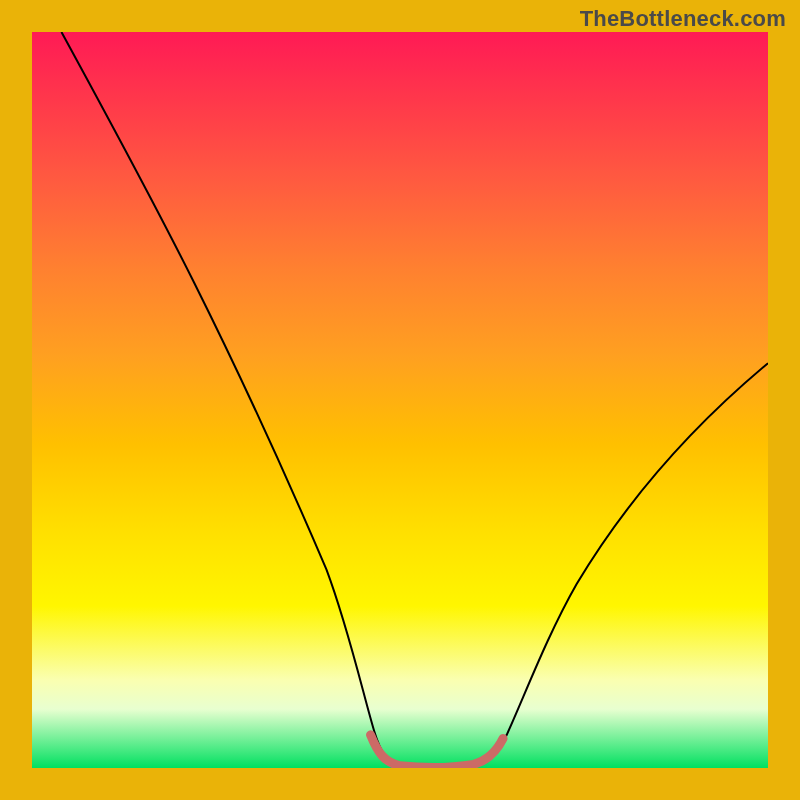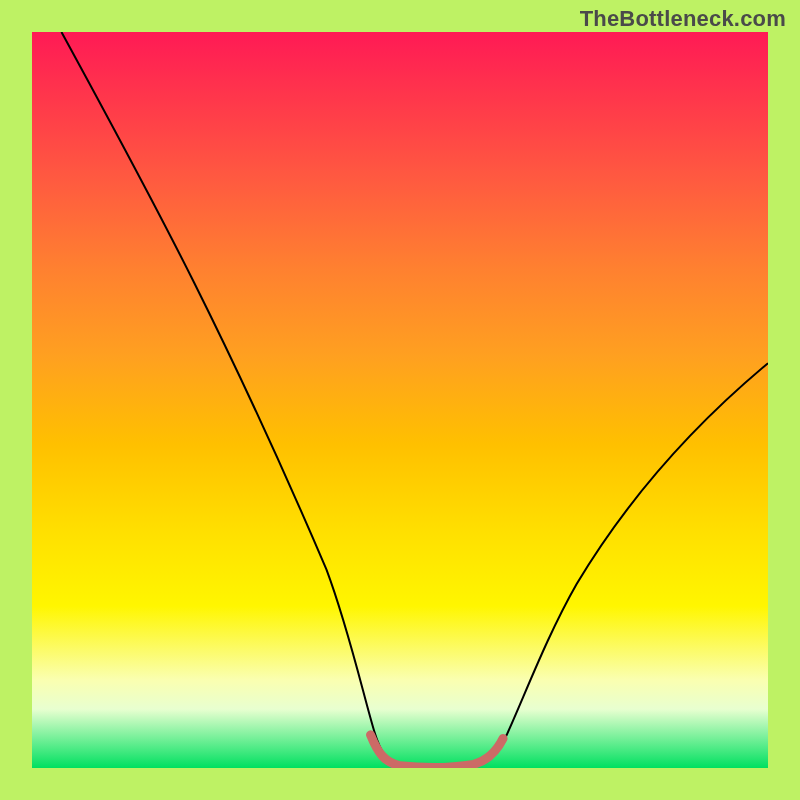--- a/index.html
+++ b/index.html
@@ -10,21 +10,21 @@
     background: #000;
     overflow: hidden;
     font-family: Arial, Helvetica, sans-serif;
   }
   .frame {
     position: absolute;
     left: 0;
     top: 0;
     width: 800px;
     height: 800px;
-    background: #bef264;
+    background: #eab308;
   }
   .plot {
     position: absolute;
     left: 32px;
     top: 32px;
     width: 736px;
     height: 736px;
     background: linear-gradient(to bottom,
       #ff1a55 0%,
       #ff3a4a 10%,

